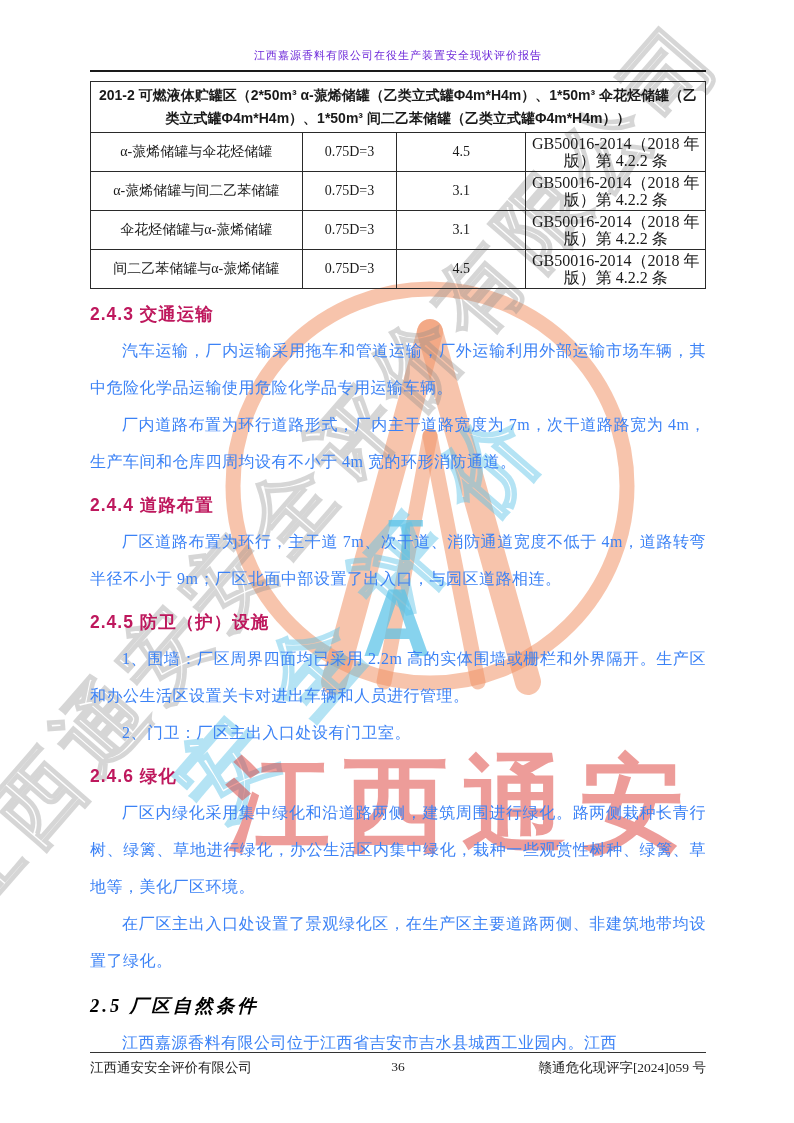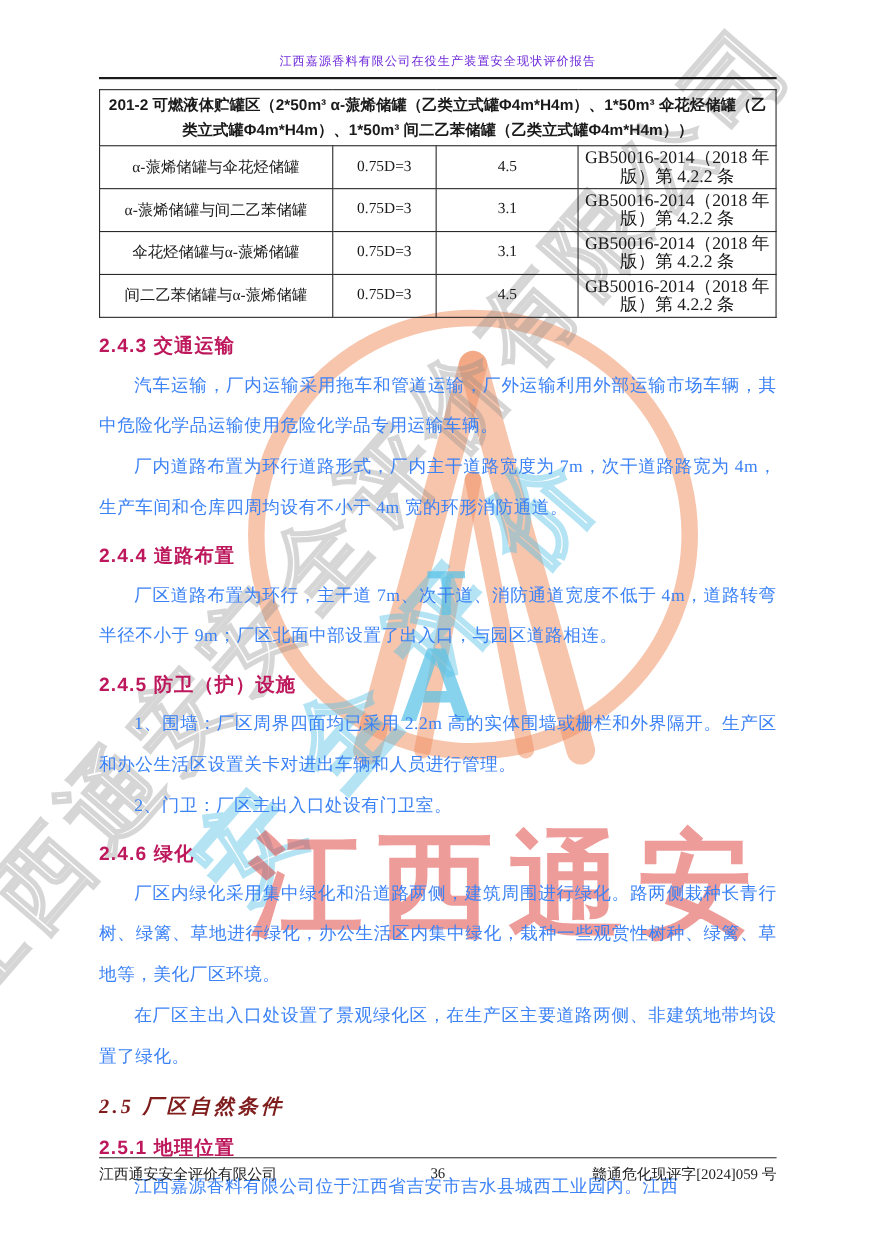--- a/index.html
+++ b/index.html
@@ -66,21 +66,21 @@
   tr.data-row{height:37px;}
   td.basis{font-size:16px;line-height:17px;}
   
   .sec-title{
     font-family:"Liberation Sans","DejaVu Sans",sans-serif;
     font-weight:700;font-size:17.5px;color:#be185d;
     margin:13px 0 6px 0;letter-spacing:1px;
   }
   .chapter-title{
     font-family:"Liberation Serif","DejaVu Serif",serif;
-    font-style:italic;font-weight:700;font-size:18.5px;color:#7f1d1d;
+    font-style:italic;font-weight:700;font-size:18.5px;color:#000000;
     margin:14px 0 6px 0;letter-spacing:3px;
   }
   .para{
     margin:0;font-size:16px;line-height:37px;text-align:justify;
     text-indent:32px;letter-spacing:.5px;color:#3b82f6;
   }
   
   .doc-footer{
     position:absolute;left:90px;width:616px;top:1052px;z-index:1;
     border-top:1.6px solid #333;padding-top:6px;
@@ -169,21 +169,20 @@
     <div class="sec-title">2.4.5 防卫（护）设施</div>
     <p class="para">1、围墙：厂区周界四面均已采用 2.2m 高的实体围墙或栅栏和外界隔开。生产区和办公生活区设置关卡对进出车辆和人员进行管理。</p>
     <p class="para">2、门卫：厂区主出入口处设有门卫室。</p>
 
     <div class="sec-title">2.4.6 绿化</div>
     <p class="para">厂区内绿化采用集中绿化和沿道路两侧，建筑周围进行绿化。路两侧栽种长青行树、绿篱、草地进行绿化，办公生活区内集中绿化，栽种一些观赏性树种、绿篱、草地等，美化厂区环境。</p>
     <p class="para">在厂区主出入口处设置了景观绿化区，在生产区主要道路两侧、非建筑地带均设置了绿化。</p>
 
     <div class="chapter-title">2.5 厂区自然条件</div>
 
-    <div class="sec-title">2.5.1 地理位置</div>
     <p class="para">江西嘉源香料有限公司位于江西省吉安市吉水县城西工业园内。江西</p>
 
   </div>
 
   <div class="doc-footer">
     <span class="center">36</span>
     <span class="left">江西通安安全评价有限公司</span>
     <span class="right">赣通危化现评字[2024]059 号</span>
   </div>
 

